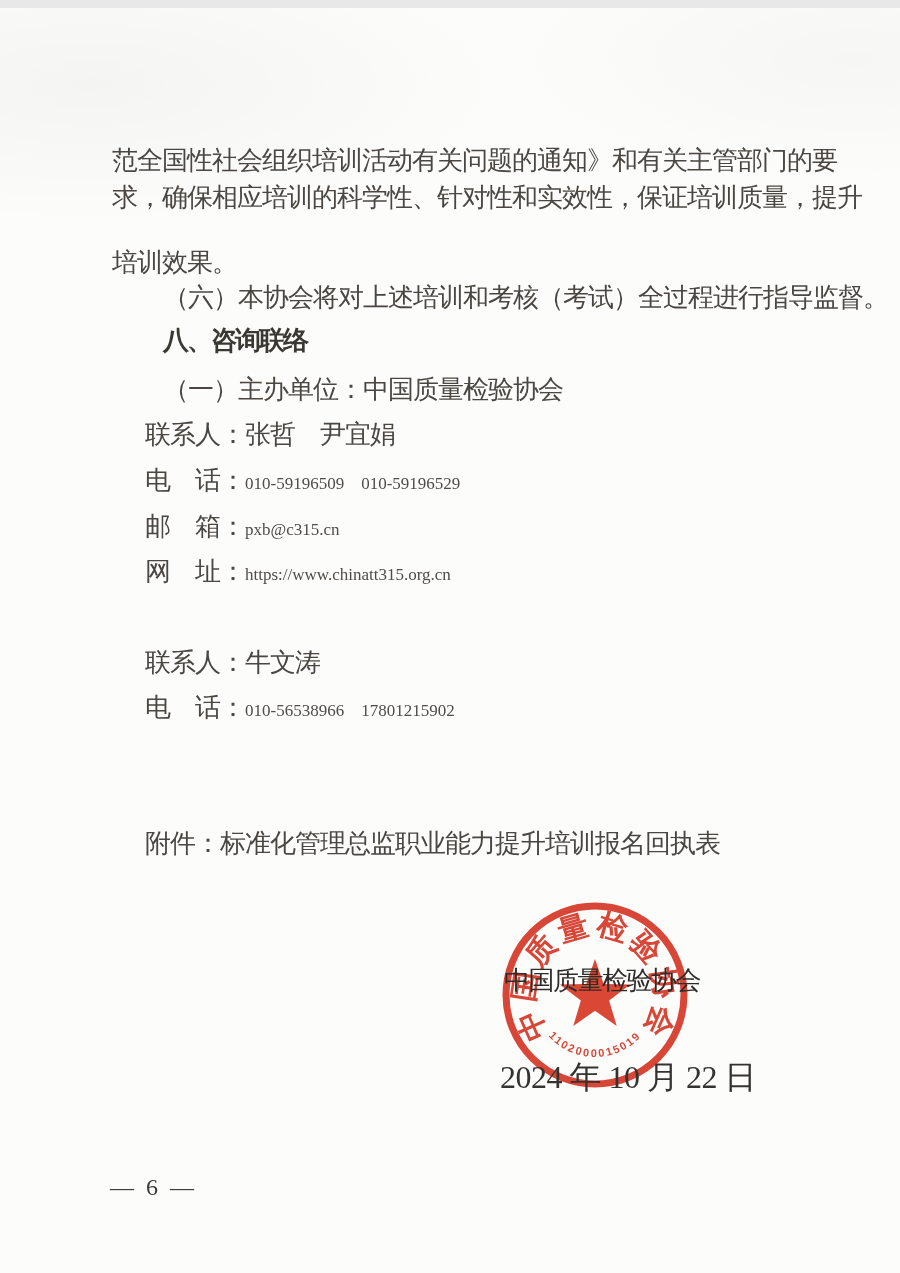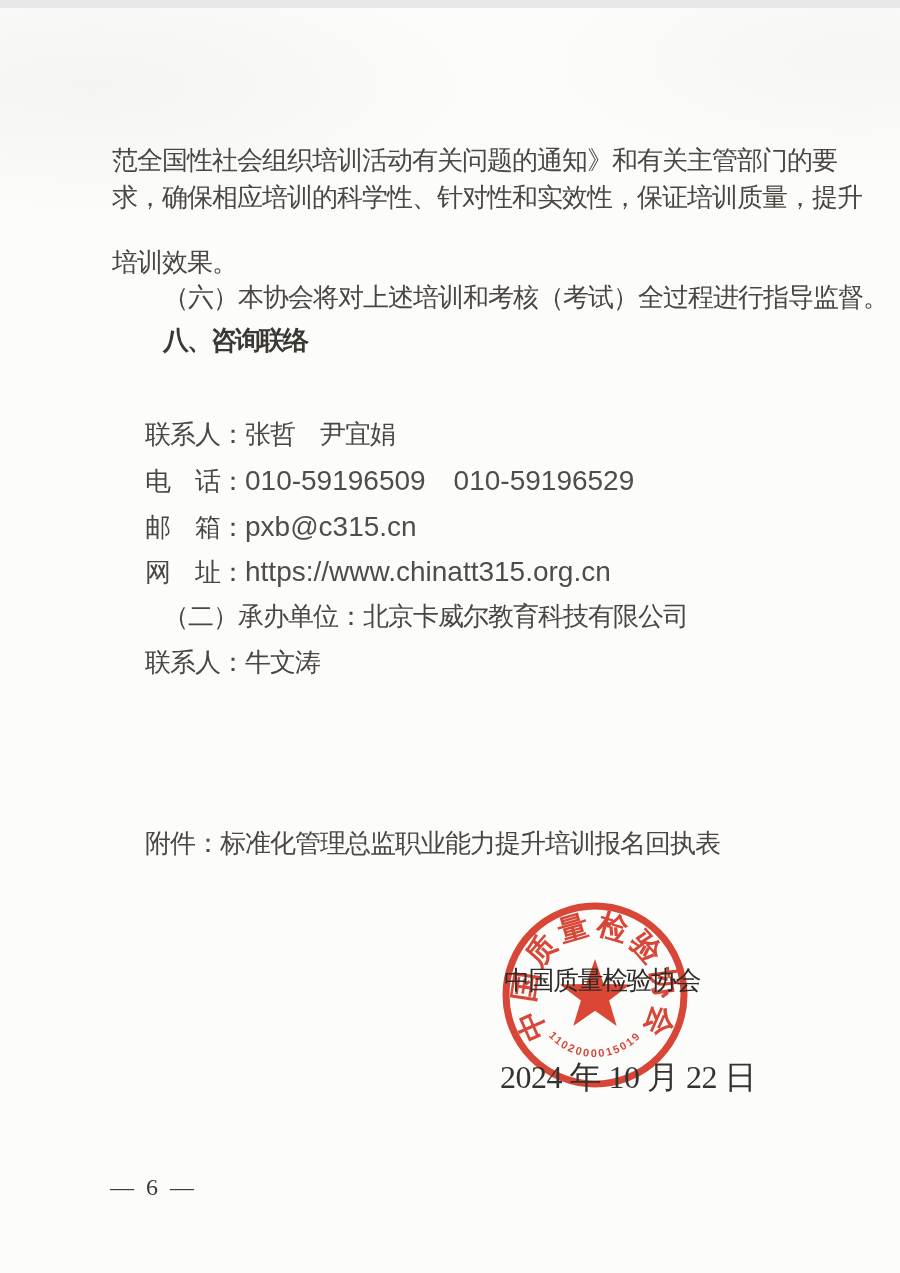--- a/index.html
+++ b/index.html
@@ -25,22 +25,22 @@
   .body-indent0 { left:112px; }
   .body-indent2 { left:163px; }
   .detail-indent { left:145px; }
   .section-heading {
     font-family:"Liberation Sans", sans-serif;
     font-weight:bold;
     color:#3a3833;
     letter-spacing:-2px;
   }
   .latin {
-    font-family:Liberation Sans, sans-serif;
-    font-size:28px;
+    font-family:Liberation Serif, serif;
+    font-size:17px;
     letter-spacing:0;
     color:#504d48;
   }
   
   .seal-svg {
     position:absolute;
     left:480px; top:872px;
     width:230px; height:230px;
     z-index:2;
     opacity:0.93;
@@ -98,39 +98,42 @@
   <div class="line body-indent0" style="top:137px">范全国性社会组织培训活动有关问题的通知》和有关主管部门的要</div>
 
   <div class="line body-indent0" style="top:174px">求，确保相应培训的科学性、针对性和实效性，保证培训质量，提升</div>
 
   <div class="line body-indent0" style="top:239px">培训效果。</div>
 
   <div class="line body-indent2" style="top:274px">（六）本协会将对上述培训和考核（考试）全过程进行指导监督。</div>
 
   <div class="line body-indent2 section-heading" style="top:316px">八、咨询联络</div>
 
+  <div class="line body-indent2" style="top:366px">（一）主办单位：中国质量检验协会</div>
 
   <div class="line detail-indent" style="top:411px">联系人：张哲　尹宜娟</div>
 
   <div class="line detail-indent" style="top:457px">
     <span>电　话：</span><span class="latin">010-59196509　010-59196529</span>
   </div>
 
   <div class="line detail-indent" style="top:503px">
     <span>邮　箱：</span><span class="latin">pxb@c315.cn</span>
   </div>
 
   <div class="line detail-indent" style="top:548px">
     <span>网　址：</span><span class="latin">https://www.chinatt315.org.cn</span>
   </div>
 
-  <div class="line body-indent2" style="top:593px">（二）承办单位：北京卡威尔教育科技有限公司</div>
 
   <div class="line detail-indent" style="top:639px">联系人：牛文涛</div>
 
+  <div class="line detail-indent" style="top:684px">
+    <span>电　话：</span><span class="latin">010-56538966　17801215902</span>
+  </div>
 
 
   <div class="line detail-indent" style="top:820px">附件：标准化管理总监职业能力提升培训报名回执表</div>
 
   <svg class="seal-svg" viewBox="0 0 230 230">
     <defs>
       <path id="arcTop" d="M 69 153.6 A 60 60 0 1 1 161 153.6" fill="none"></path>
       <path id="arcBottom" d="M 67.5 154.9 A 62 62 0 0 0 162.5 154.9" fill="none"></path>
     </defs>
     <circle class="seal-ring" cx="115" cy="115" r="89"></circle>

